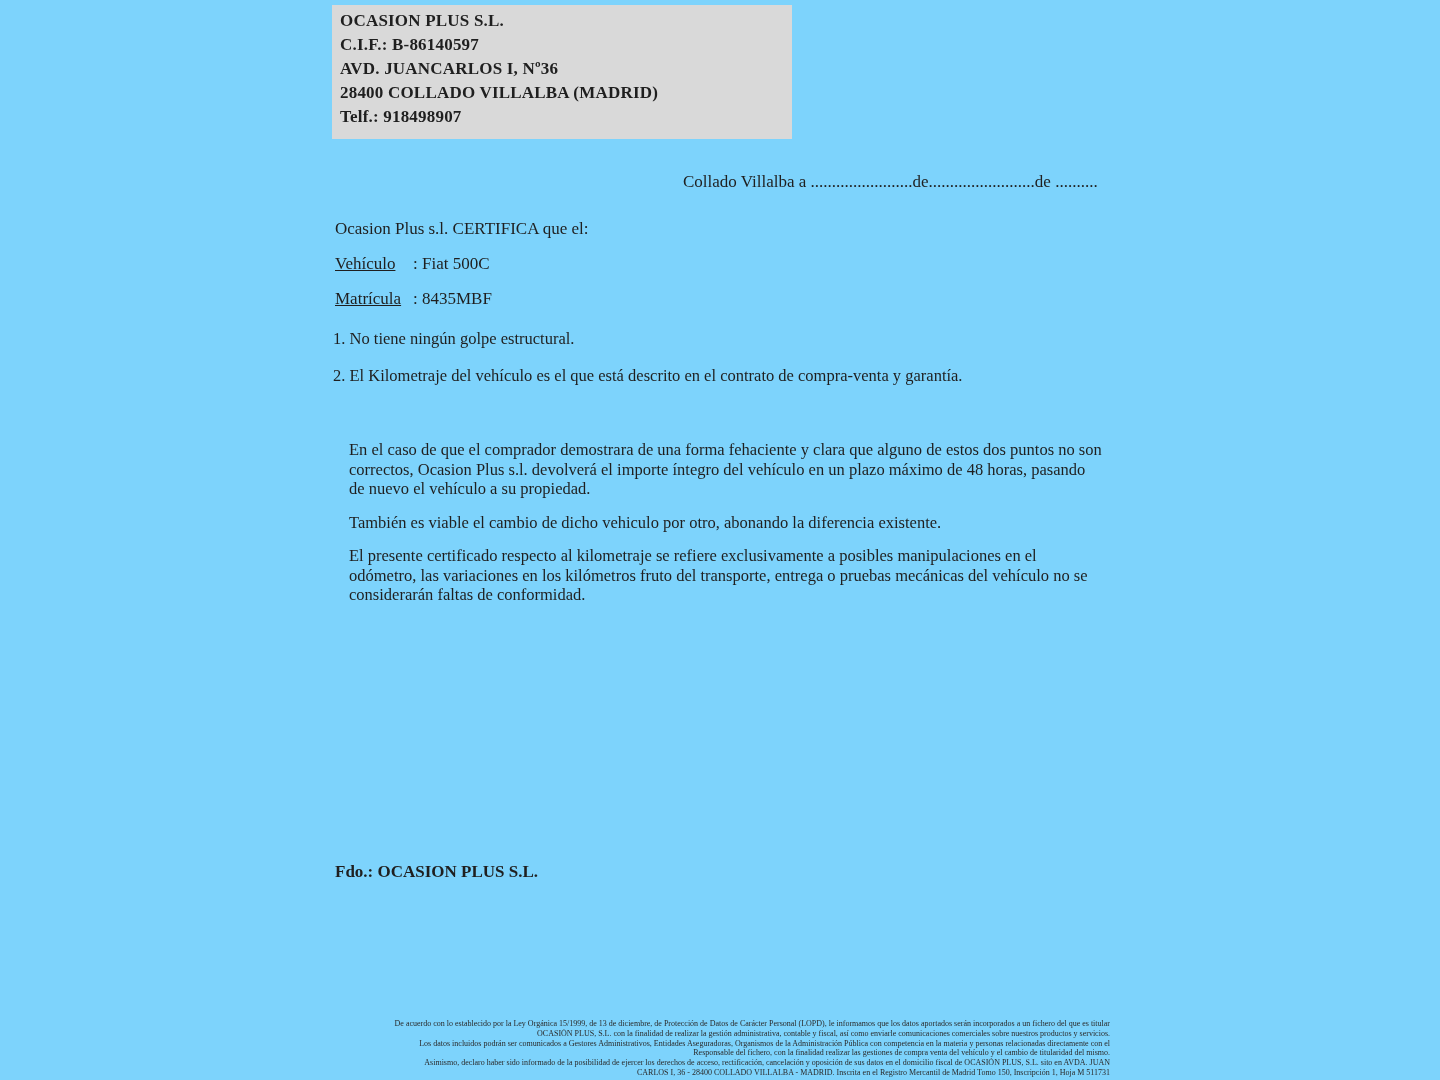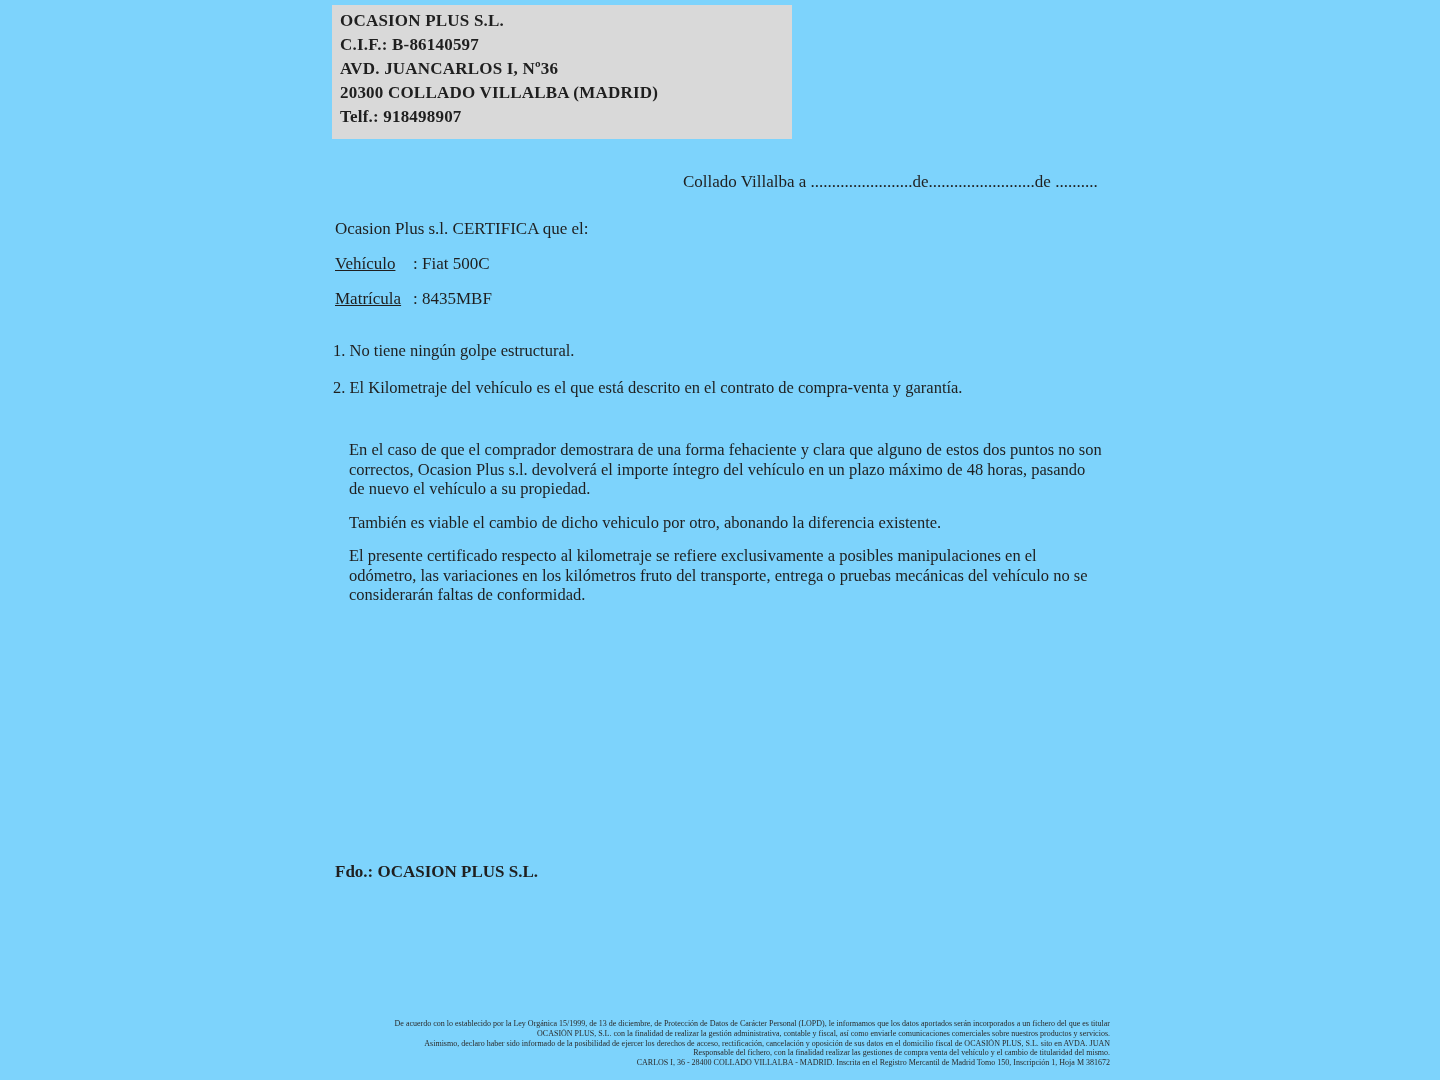--- a/index.html
+++ b/index.html
@@ -49,21 +49,21 @@
     text-decoration: underline;
   }
   .points {
     position: absolute;
     left: 333px;
     top: 325px;
     width: 780px;
     font-size: 16.5px;
     line-height: 20px;
   }
-  .points p { margin: 16px 0 17px 0; }
+  .points p { margin: 4px 0 17px 0; }
   .body-paragraphs {
     position: absolute;
     left: 333px;
     top: 440px;
     width: 772px;
     font-size: 16.5px;
     line-height: 19.5px;
   }
   .body-paragraphs p { margin: 0 0 14px 16px; }
   .signature {
@@ -86,21 +86,21 @@
 </style>
 </head>
 <body>
 
 <div class="page">
 
   <header class="letterhead">
     <div>OCASION PLUS S.L.</div>
     <div>C.I.F.: B-86140597</div>
     <div>AVD. JUANCARLOS I, Nº36</div>
-    <div>20300 COLLADO VILLALBA (MADRID)</div>
+    <div>28400 COLLADO VILLALBA (MADRID)</div>
     <div>Telf.: 918498907</div>
   </header>
 
   <div class="date-line">Collado Villalba a ........................de.........................de ..........</div>
 
   <section class="certify">
     <div>Ocasion Plus s.l. CERTIFICA que el:</div>
     <div class="field-row">
       <span class="label">Vehículo</span><span>: Fiat 500C</span>
     </div>
@@ -118,18 +118,19 @@
     <p>En el caso de que el comprador demostrara de una forma fehaciente y clara que alguno de estos dos puntos no son correctos, Ocasion Plus s.l. devolverá el importe íntegro del vehículo en un plazo máximo de 48 horas, pasando de nuevo el vehículo a su propiedad.</p>
     <p>También es viable el cambio de dicho vehiculo por otro, abonando la diferencia existente.</p>
     <p>El presente certificado respecto al kilometraje se refiere exclusivamente a posibles manipulaciones en el odómetro, las variaciones en los kilómetros fruto del transporte, entrega o pruebas mecánicas del vehículo no se considerarán faltas de conformidad.</p>
   </section>
 
   <div class="signature">Fdo.: OCASION PLUS S.L.</div>
 
   <footer class="legal">
     <div>De acuerdo con lo establecido por la Ley Orgánica 15/1999, de 13 de diciembre, de Protección de Datos de Carácter Personal (LOPD), le informamos que los datos aportados serán incorporados a un fichero del que es titular</div>
     <div>OCASIÓN PLUS, S.L. con la finalidad de realizar la gestión administrativa, contable y fiscal, así como enviarle comunicaciones comerciales sobre nuestros productos y servicios.</div>
+    <div>Los datos incluidos podrán ser comunicados a Gestores Administrativos, Entidades Aseguradoras, Organismos de la Administración Pública con competencia en la materia y personas relacionadas directamente con el</div>
+    <div>Responsable del fichero, con la finalidad realizar las gestiones de compra venta del vehículo y el cambio de titularidad del mismo.</div>
     <div>Asimismo, declaro haber sido informado de la posibilidad de ejercer los derechos de acceso, rectificación, cancelación y oposición de sus datos en el domicilio fiscal de OCASIÓN PLUS, S.L. sito en AVDA. JUAN</div>
-    <div>Responsable del fichero, con la finalidad realizar las gestiones de compra venta del vehículo y el cambio de titularidad del mismo.</div>
-    <div>CARLOS I, 36 - 28400 COLLADO VILLALBA - MADRID. Inscrita en el Registro Mercantil de Madrid Tomo 150, Inscripción 1, Hoja M 381672</div>
+    <div>CARLOS I, 36 - 28400 COLLADO VILLALBA - MADRID. Inscrita en el Registro Mercantil de Madrid Tomo 150, Inscripción 1, Hoja M 511731</div>
   </footer>
 
 </div>
 
 </body></html>

